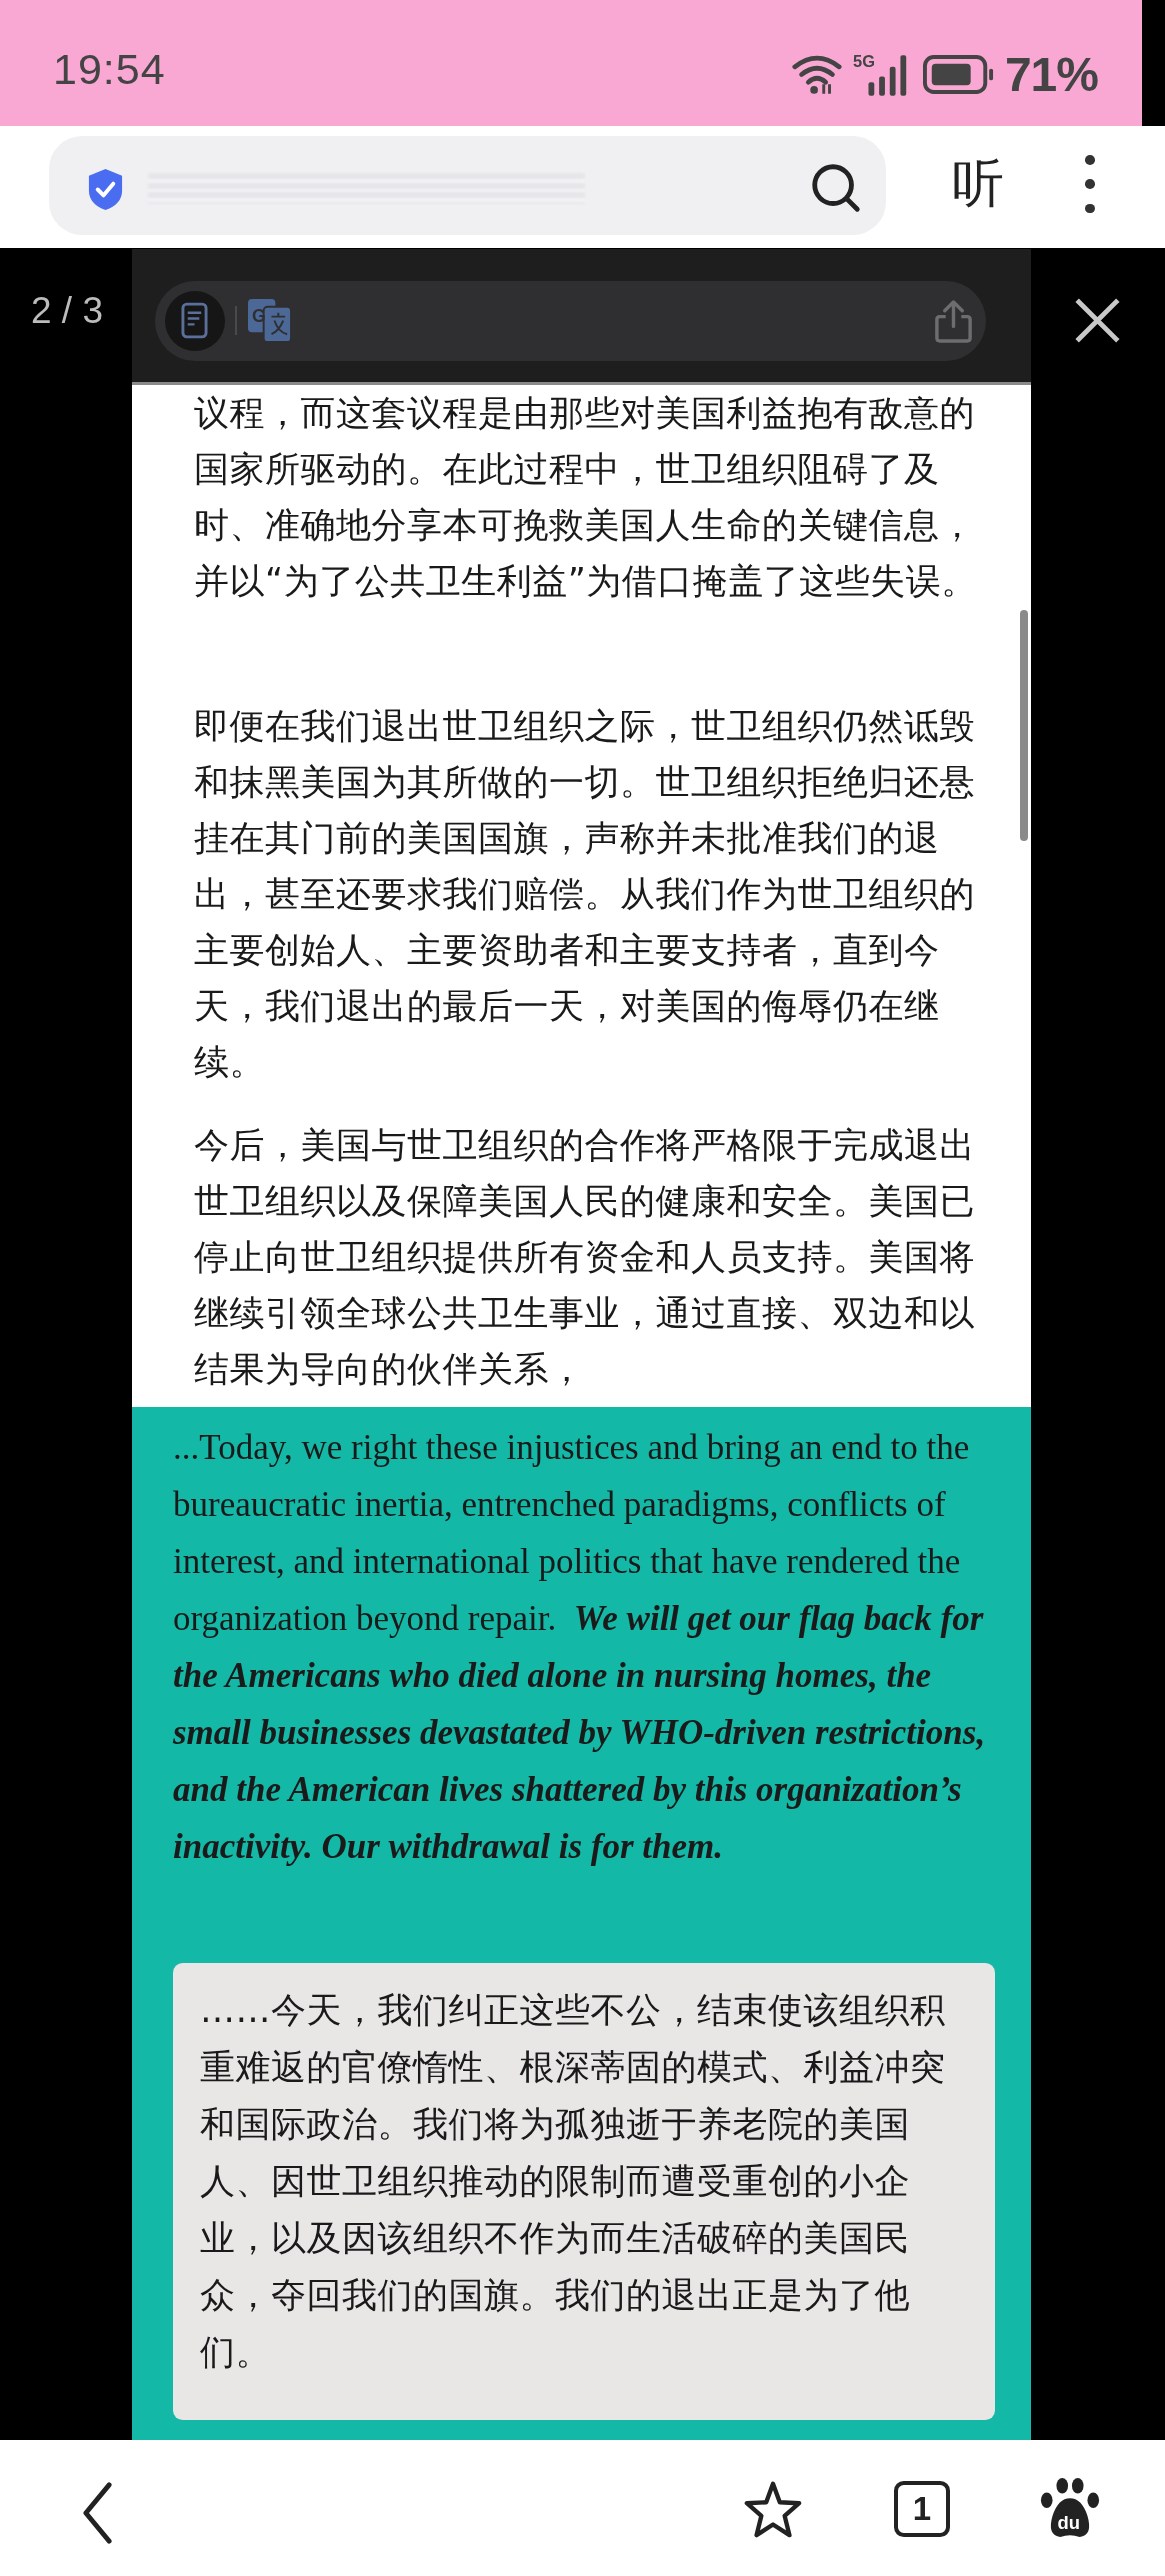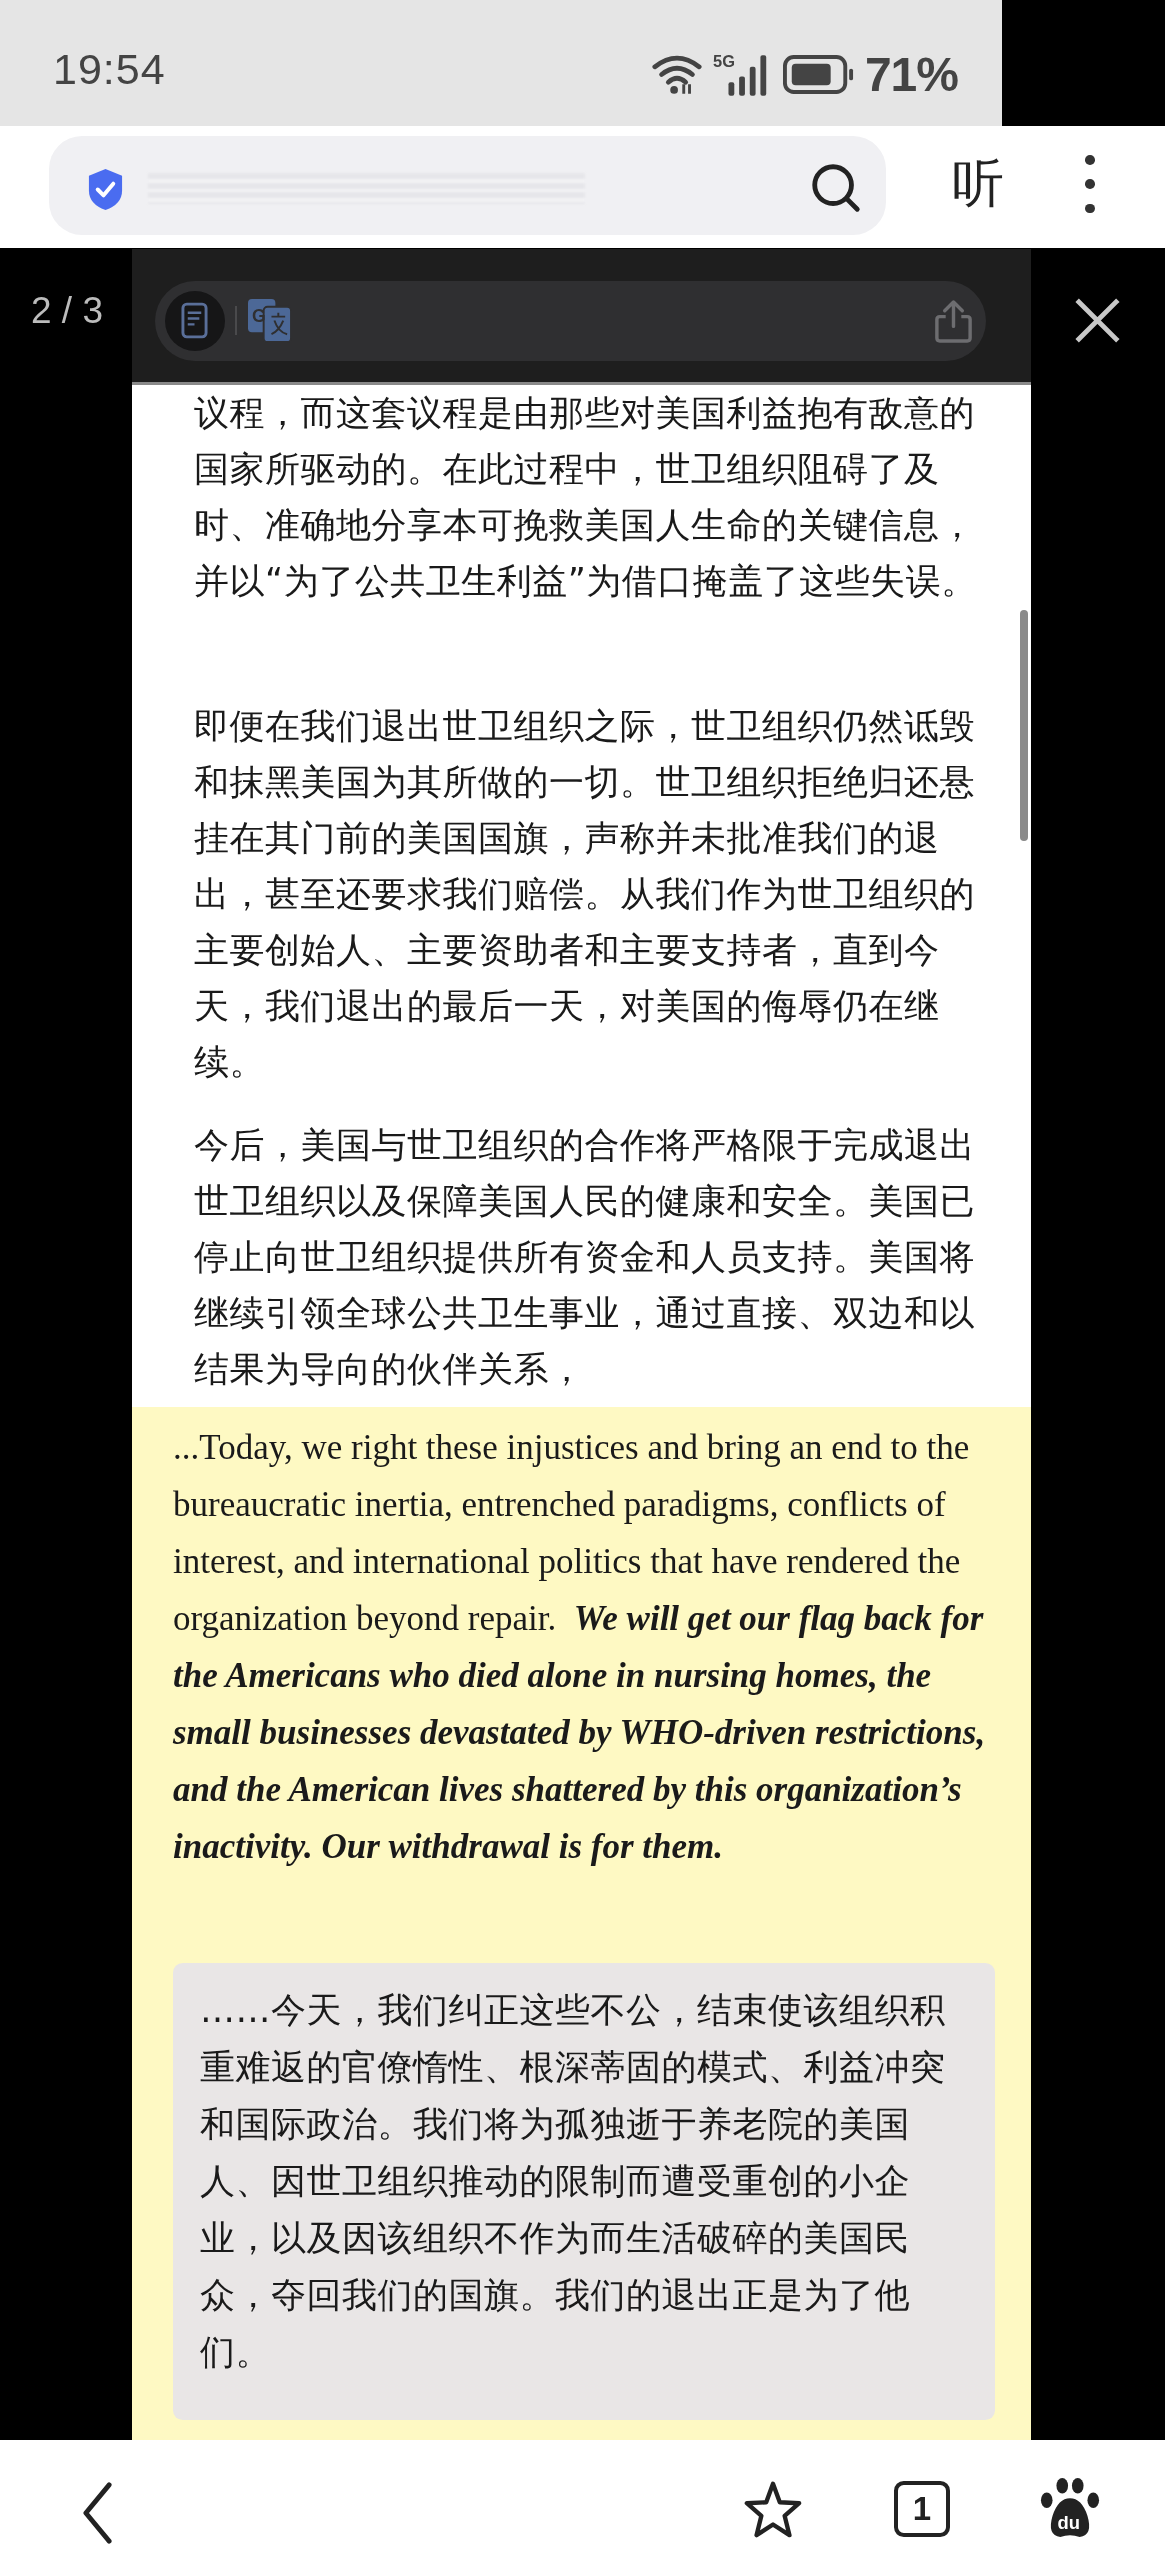--- a/index.html
+++ b/index.html
@@ -1,20 +1,20 @@
 <!DOCTYPE html>
 <html><head>
 <meta charset="utf-8">
 <style>
   * { box-sizing: border-box; margin: 0; padding: 0; }
   html, body { width: 1166px; height: 2576px; background: #000; overflow: hidden; }
   body { position: relative; font-family: "DejaVu Sans", "Liberation Sans", sans-serif; }
 
   
-  .statusbar { position: absolute; left: 0; top: 0; width: 1002px; height: 126px; background: #e5e5e5; }
+  .statusbar { position: absolute; left: 0; top: 0; width: 1142px; height: 126px; background: #f9a8d4; }
   .sb-time { position: absolute; left: 53px; top: 45px; font-family: "Liberation Sans", sans-serif; font-size: 43px; color: #444; letter-spacing: 1px; }
   .sb-right { position: absolute; right: 44px; top: 47px; height: 54px; display: flex; align-items: center; gap: 10px; }
   .sb-pct { font-family: Liberation Sans, sans-serif; font-size: 48px; color: #444; font-weight: bold; letter-spacing: -1px; }
 
   
   .topbar { position: absolute; left: 0; top: 126px; width: 1166px; height: 122px; background: #fff; }
   .urlpill { position: absolute; left: 49px; top: 9.7px; width: 837px; height: 99px; background: #f0f0f3; border-radius: 33px; }
   .shield { position: absolute; left: 37px; top: 31px; width: 39px; height: 45px; }
   .blur-url { position: absolute; left: 99px; top: 37px; width: 437px; height: 31px; background: repeating-linear-gradient(180deg, #e6e6ea 0 5.8px, #f3f3f5 5.8px 9.7px); opacity: .9; filter: blur(1px); }
   .search-btn { position: absolute; left: 758px; top: 23px; width: 58px; height: 58px; }
@@ -35,21 +35,21 @@
   .domain { position: absolute; left: 0; right: 0; top: 21.4px; text-align: center; font-family: "Liberation Sans", sans-serif; font-size: 30px; color: #7b7b7d; }
   .share-icon { position: absolute; left: 777px; top: 17.5px; width: 43px; height: 45px; }
 
   .scrollbar { position: absolute; left: 888px; top: 361px; width: 7.8px; height: 231px; background: #8a8a8a; border-radius: 3.9px; }
 
   .zh { position: absolute; left: 54px; width: 806px; font-family: "DejaVu Sans", sans-serif; font-size: 35px; line-height: 56px; color: #1a1a1a; letter-spacing: 0.5px; margin-left: 8px; }
   .p1 { top: 136px; }
   .p2 { top: 449px; }
   .p3 { top: 868px; }
 
-  .quote { position: absolute; left: 0; top: 1158px; width: 899px; height: 1034px; background: #fef9c3; }
+  .quote { position: absolute; left: 0; top: 1158px; width: 899px; height: 1034px; background: #14b8a6; }
   .en { position: absolute; left: 41px; top: 11.7px; width: 826px; font-family: "Liberation Serif", "DejaVu Serif", serif; font-size: 35px; line-height: 57px; color: #1a1a1a; }
   .en b { font-style: italic; font-weight: bold; }
   .zh-box { position: absolute; left: 41px; top: 556px; width: 822px; height: 457px; background: #e9e6e6; border-radius: 9.7px; }
   .zh-box .zht { position: absolute; left: 27px; top: 19.4px; width: 777px; font-family: "DejaVu Sans", sans-serif; font-size: 35px; line-height: 57px; color: #1a1a1a; letter-spacing: 0.5px; }
 
   
   .bottom { position: absolute; left: 0; top: 2440px; width: 1166px; height: 136px; background: #fff; }
   .nav-back { position: absolute; left: 78px; top: 41px; width: 39px; height: 64px; }
   .nav-star { position: absolute; left: 742px; top: 39px; width: 62px; height: 62px; }
   .nav-tabs { position: absolute; left: 894px; top: 41px; width: 56px; height: 56px; border: 4.9px solid #222; border-radius: 9.7px; display: flex; align-items: center; justify-content: center; font-family: "Liberation Sans", sans-serif; font-size: 33px; font-weight: bold; color: #222; }

